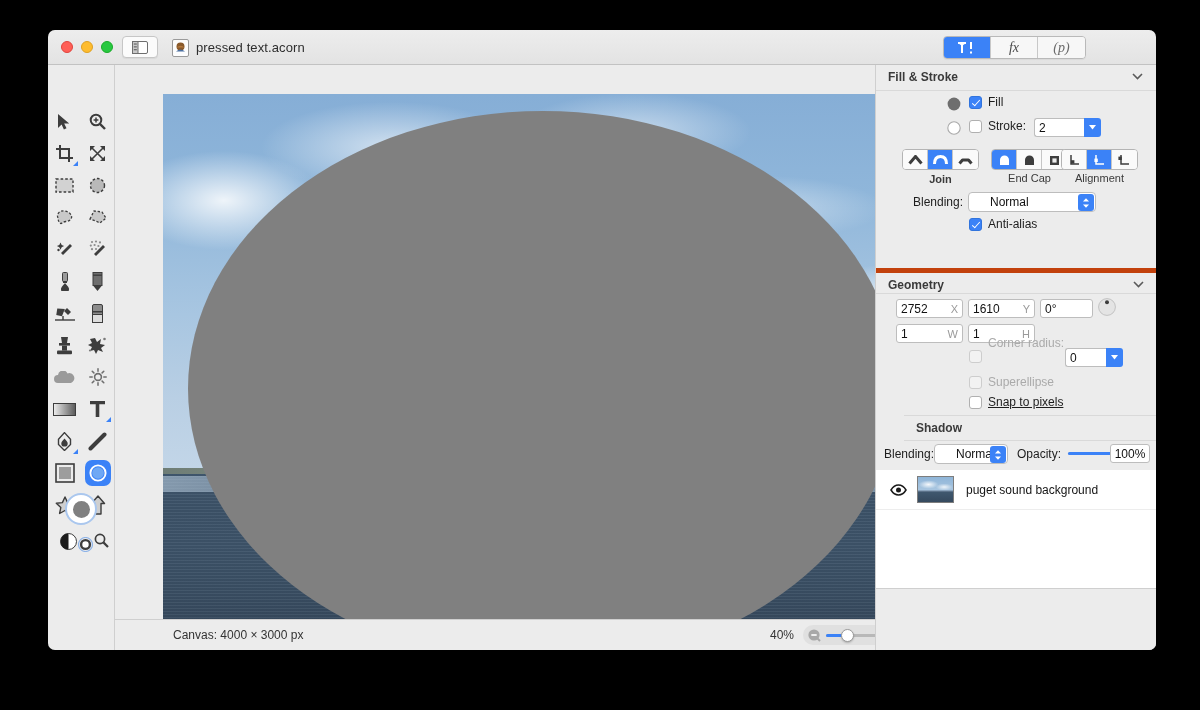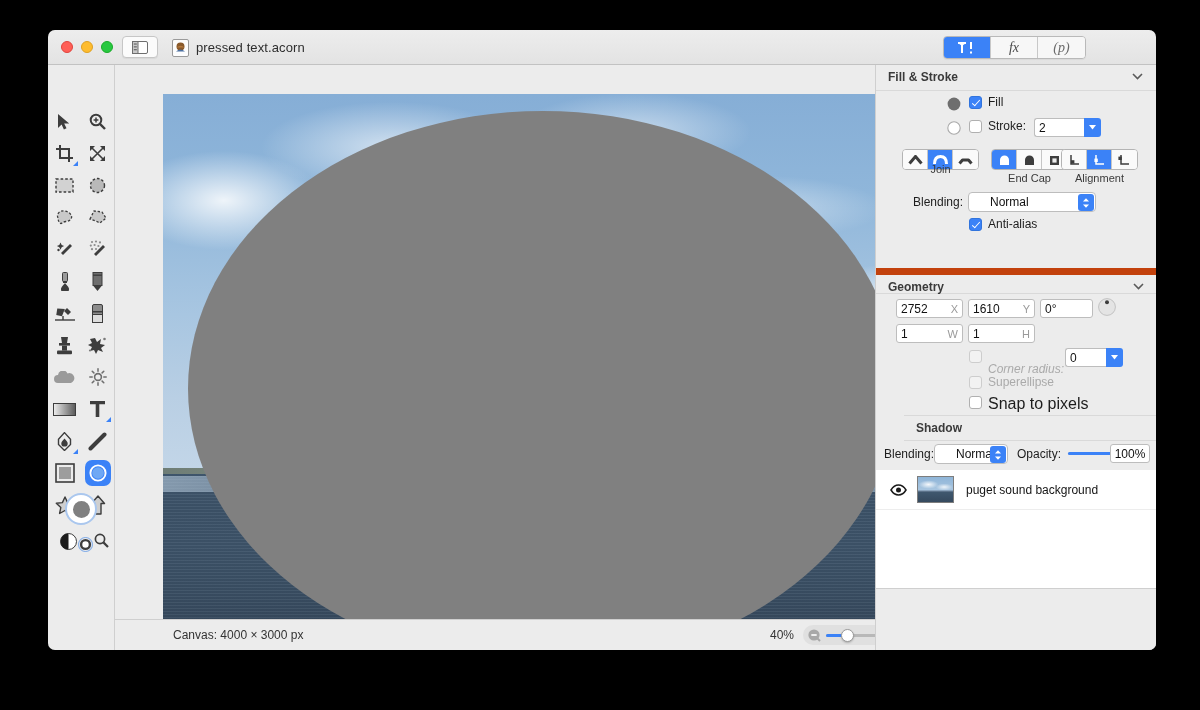--- a/index.html
+++ b/index.html
@@ -661,21 +661,21 @@
           <svg width="15" height="10" viewBox="0 0 15 10">
             <path d="M1.5 9C1.5 3 4.5 1.5 7.5 1.5S13.5 3 13.5 9" fill="none" stroke="#fff" stroke-width="3" stroke-linecap="butt"></path>
           </svg>
         </div>
         <div class="seg">
           <svg width="15" height="10" viewBox="0 0 15 10">
             <path d="M1.5 8.5L4.5 5H10.5L13.5 8.5" fill="none" stroke="#3d3d3d" stroke-width="3" stroke-linejoin="bevel"></path>
           </svg>
         </div>
       </div>
-      <div class="seg-label" style="position:absolute;left:26px;top:72px;width:77px;">Join</div>
+      <div class="seg-label" style="position:absolute;left:26px;top:82px;width:77px;font-weight:bold;">Join</div>
 
       <div class="segbar" style="position:absolute;left:115px;top:58px;width:77px;">
         <div class="seg on">
           <svg width="13" height="12" viewBox="0 0 13 12">
             <path d="M2 11V6a4.5 4.5 0 019 0v5z" fill="#fff"></path>
           </svg>
         </div>
         <div class="seg">
           <svg width="13" height="12" viewBox="0 0 13 12">
             <path d="M2 11V6a4.5 4.5 0 019 0v5z" fill="#3d3d3d"></path>
@@ -722,21 +722,21 @@
             </svg>
         </span>
       </div>
 
       <div style="position:absolute;left:93px;top:127px;">
         <span class="cb on"></span>
       </div>
       <div style="position:absolute;left:112px;top:126px;font-size:12px;text-align:center;">Anti-alias</div>
     </div>
 
-    <div class="sec-header" style="position:absolute;left:0;top:203px;width:281px;border-top:7px solid #c2410c;padding-left:8px;">
+    <div class="sec-header" style="position:absolute;left:0;top:203px;width:281px;border-top:5px solid #c2410c;padding-left:8px;">
       <div class="t">Geometry</div>
       <svg class="chev" width="11" height="7" viewBox="0 0 11 7">
         <path d="M1 1l4.5 4.5L10 1" fill="none" stroke="#5a5a5a" stroke-width="1.6"></path>
       </svg>
     </div>
 
     <div class="row" style="left:0; top:230px; width:281px; height:135px;">
       <div class="num-field" style="position:absolute;left:20px;top:4px;width:67px;">
         <span>2752</span>
         <span class="lbl">X</span>
@@ -758,41 +758,41 @@
         <span class="lbl">W</span>
       </div>
       <div class="num-field" style="position:absolute;left:92px;top:29px;width:67px;">
         <span>1</span>
         <span class="lbl">H</span>
       </div>
 
       <div style="position:absolute;left:93px;top:55px;">
         <span class="cb dim"></span>
       </div>
-      <div class="dim-txt" style="position:absolute;left:112px;top:67px;font-size:12px;font-style:italic;">Corner radius:</div>
+      <div class="dim-txt" style="position:absolute;left:112px;top:41px;font-size:12px;">Corner radius:</div>
       <div style="position:absolute;left:189px;top:53px;width:58px;display:flex;">
         <div class="num-field" style="width:41px;border-radius:3px 0 0 3px;border-right:none;">
           <span>0</span>
         </div>
         <div class="stepper-btn">
           <svg width="7" height="5" viewBox="0 0 7 5">
             <path d="M0 0h7L3.5 4.5z" fill="#fff"></path>
           </svg>
         </div>
       </div>
 
       <div style="position:absolute;left:93px;top:81px;">
         <span class="cb dim"></span>
       </div>
       <div class="dim-txt" style="position:absolute;left:112px;top:80px;font-size:12px;">Superellipse</div>
 
       <div style="position:absolute;left:93px;top:101px;">
         <span class="cb"></span>
       </div>
-      <div style="position:absolute;left:112px;top:100px;font-size:16px;">Snap to pixels</div>
+      <div style="position:absolute;left:112px;top:100px;font-size:12px;text-decoration:underline;">Snap to pixels</div>
     </div>
 
     <div class="sec-header" style="position:absolute;left:0;top:350px;width:281px;border-top:1px solid #d9d9d9;margin-left:28px;">
       <div class="t">Shadow</div>
       <svg class="chev" width="11" height="7" viewBox="0 0 11 7">
         <path d="M1 1l4.5 4.5L10 1" fill="none" stroke="#5a5a5a" stroke-width="1.6"></path>
       </svg>
     </div>
 
     <div class="row" style="left:0; top:377px; width:281px; height:28px;">

